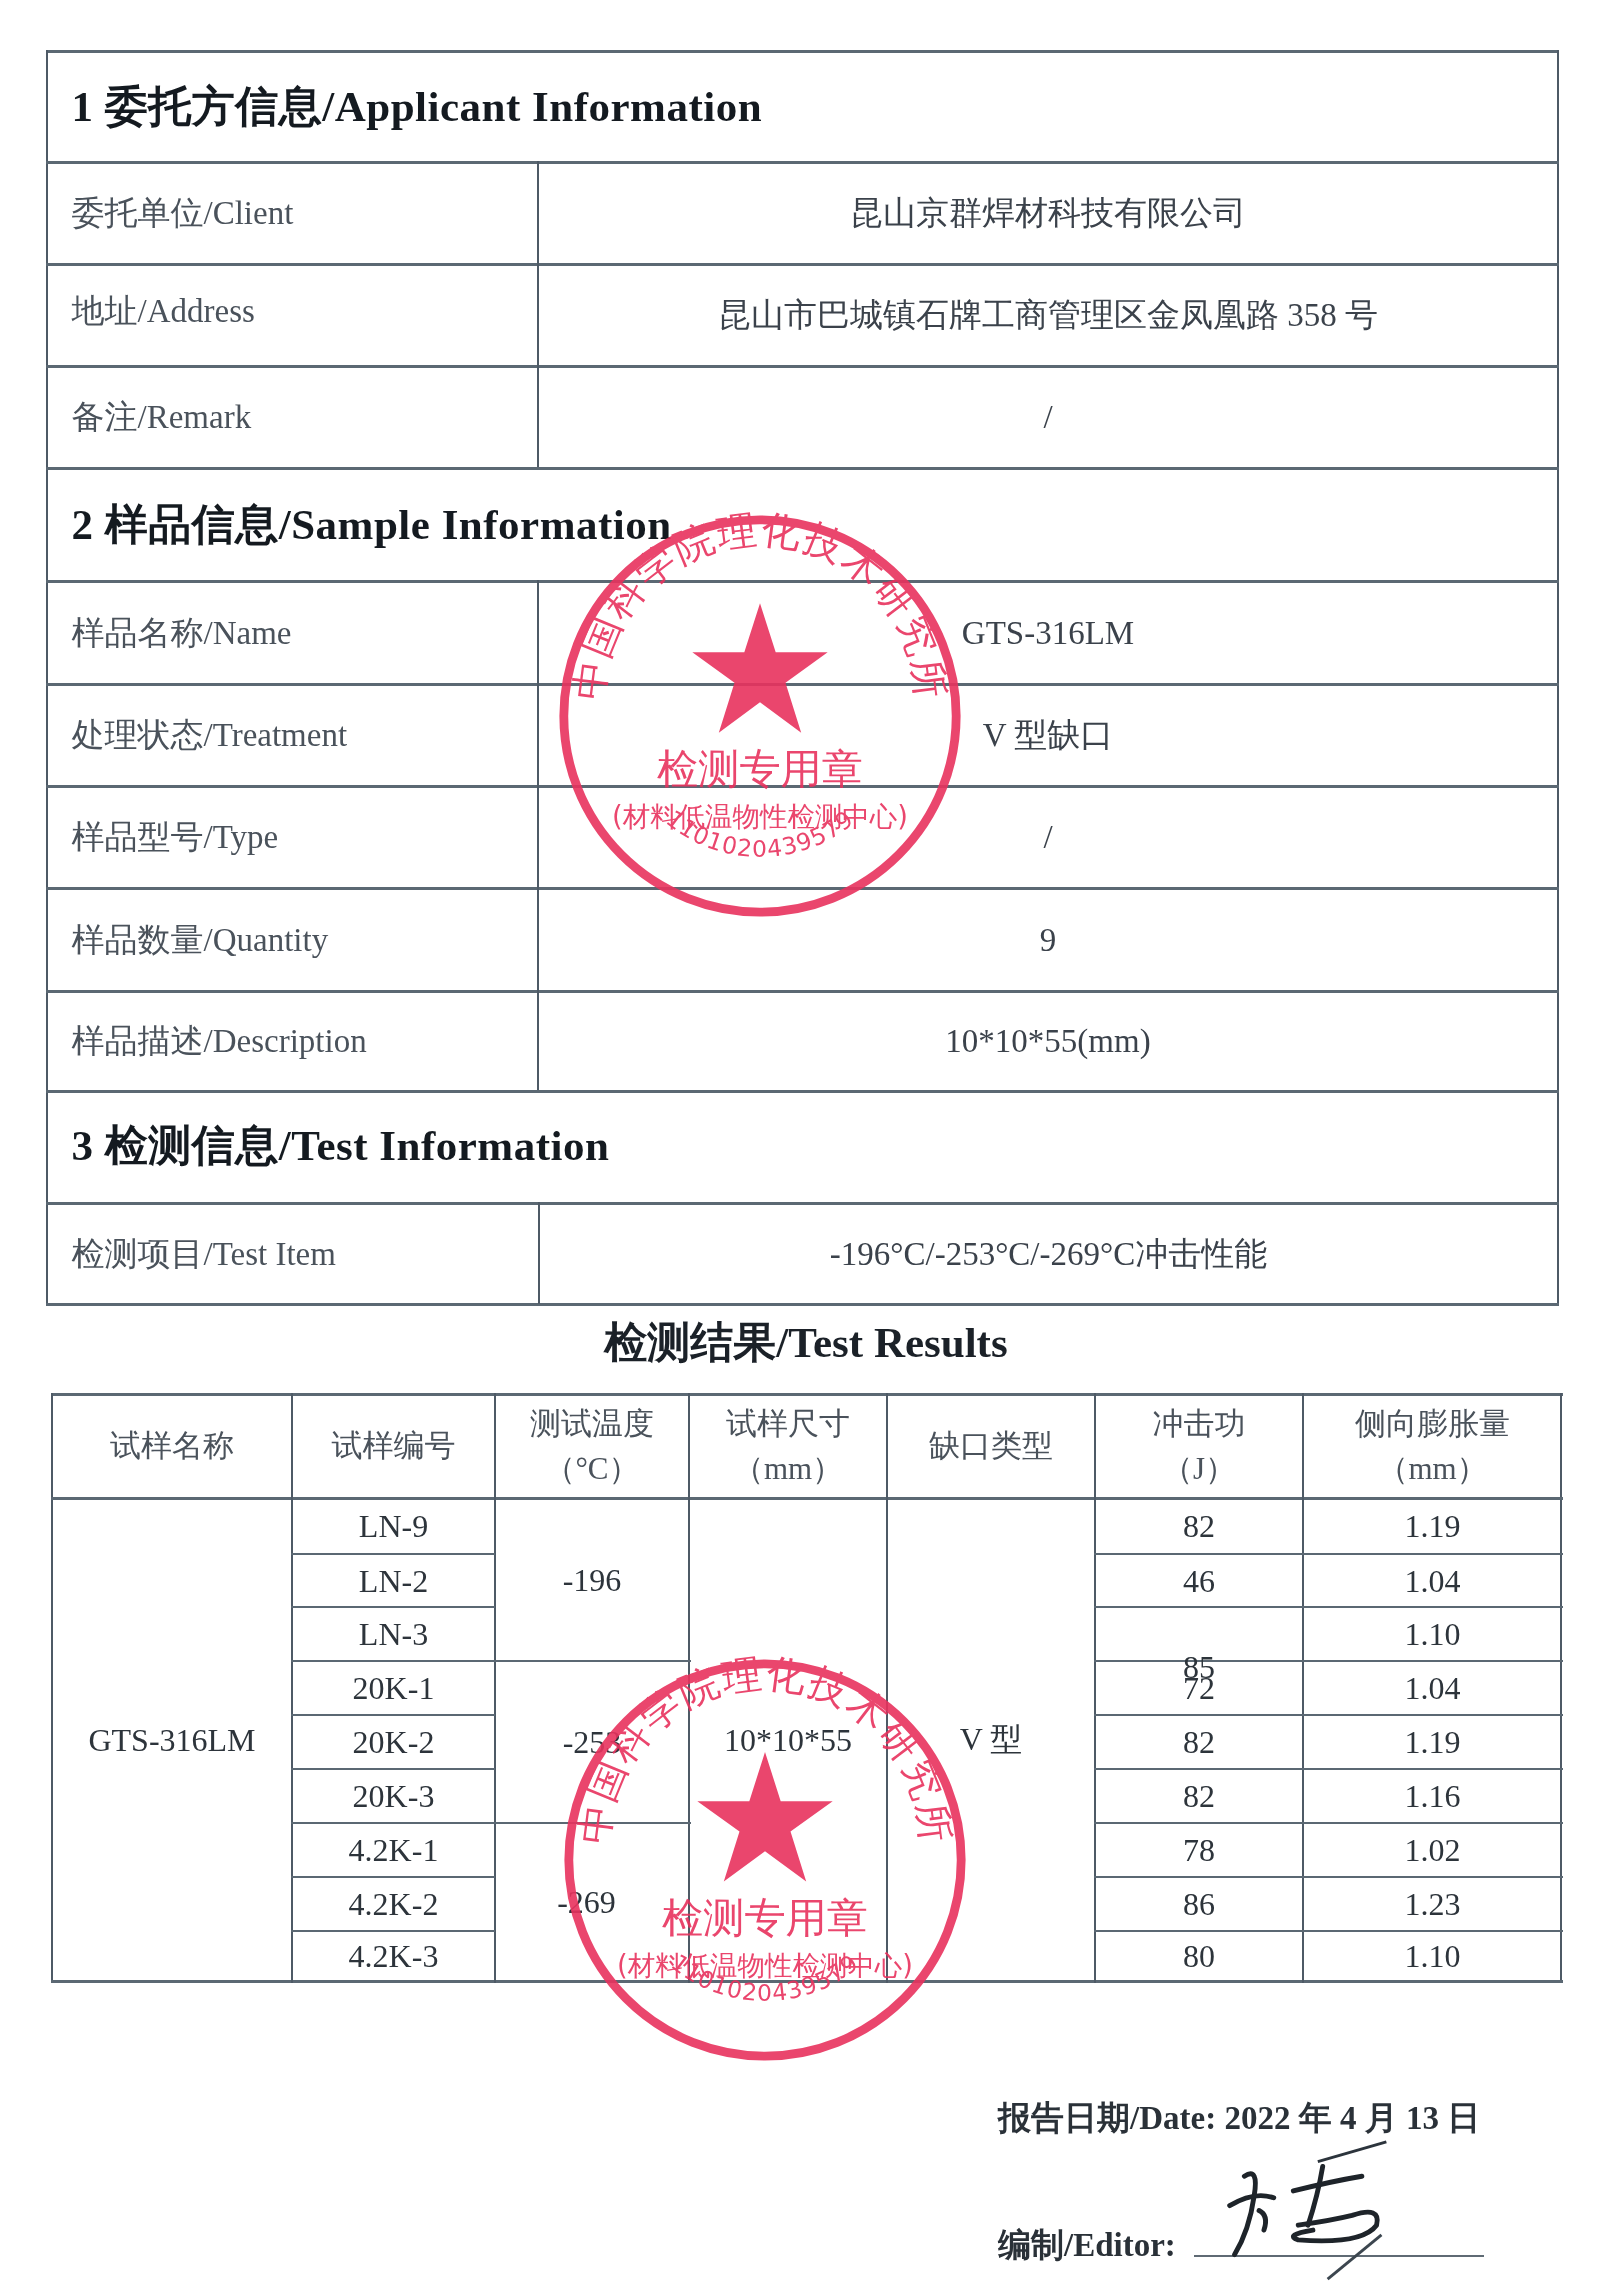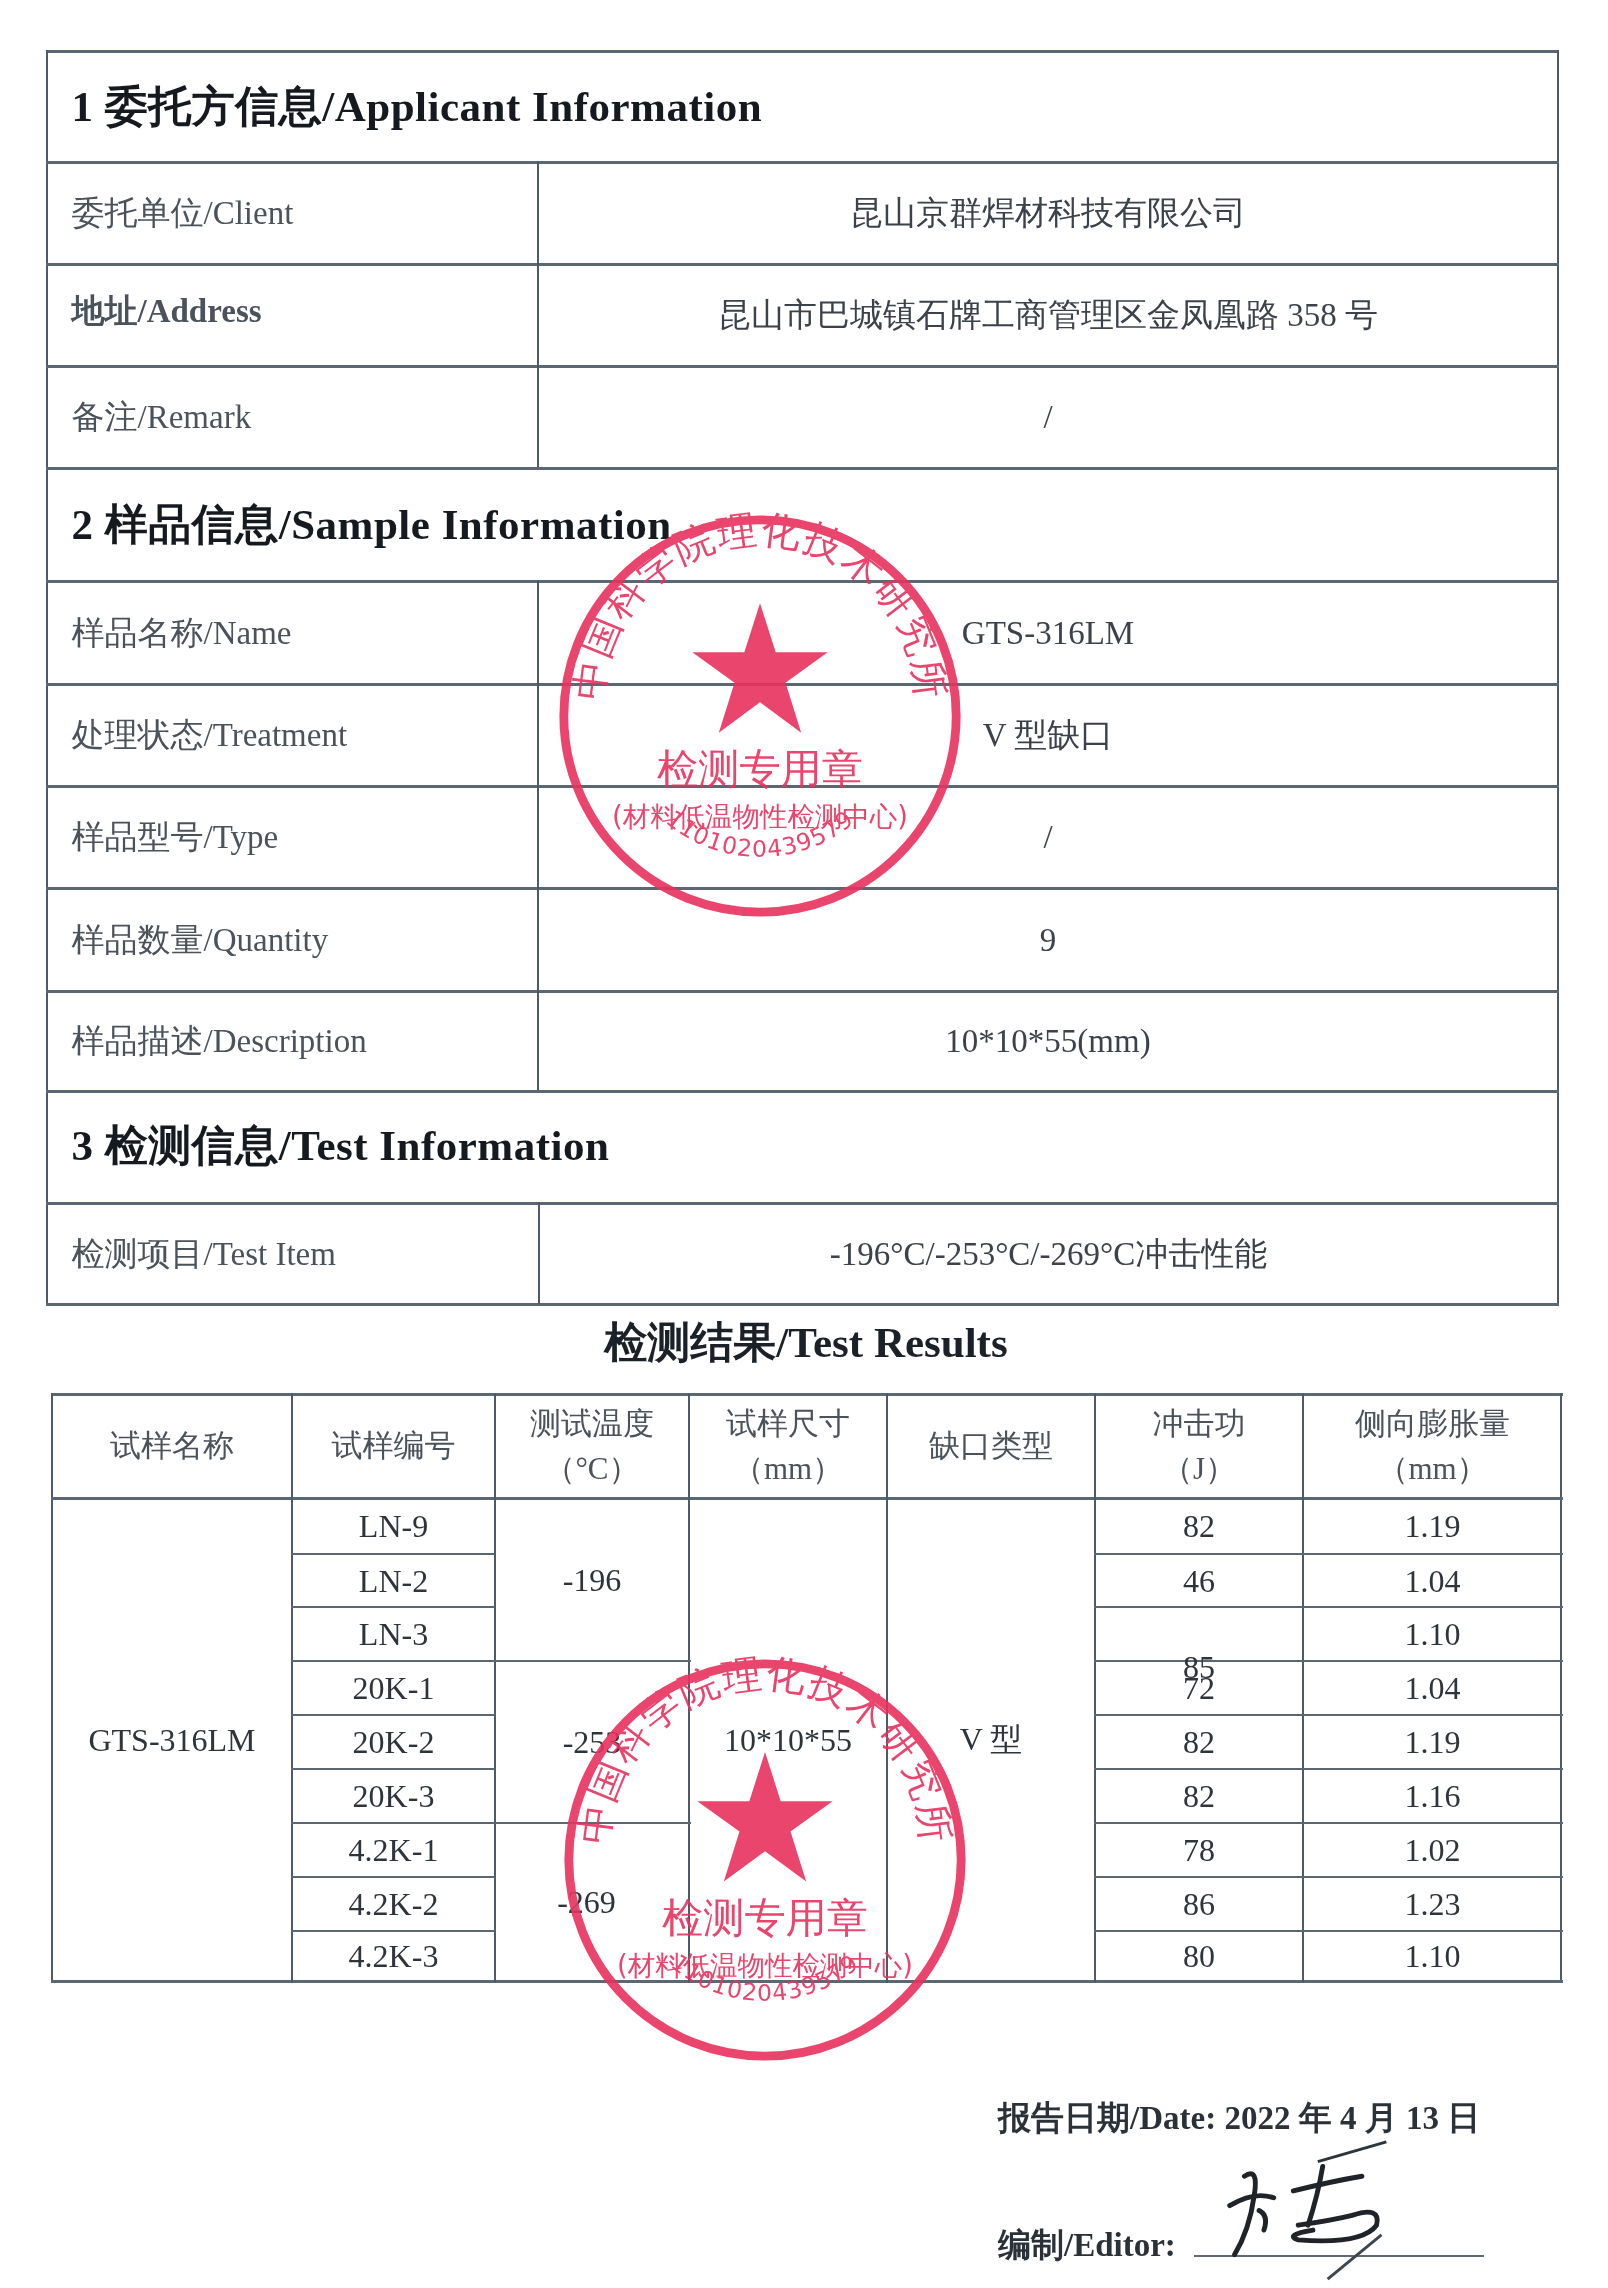--- a/index.html
+++ b/index.html
@@ -44,21 +44,21 @@
 
   <div class="vline" style="left:537px; top:161px; height:306px;"></div>
   <div class="vline" style="left:537px; top:580px; height:510px;"></div>
   <div class="vline" style="left:538px; top:1202px; height:102px;"></div>
 
   <div class="cell left section-title" style="left:48px; top:53px; width:1509px; height:108px;">1 委托方信息/Applicant Information</div>
 
   <div class="cell left label" style="left:48px; top:164px; width:489px; height:99px;">委托单位/Client</div>
   <div class="cell center value" style="left:539px; top:164px; width:1018px; height:99px;">昆山京群焊材科技有限公司</div>
 
-  <div class="cell left label" style="left:48px; top:266px; width:489px; height:90px;font-weight:bold;">地址/Address</div>
+  <div class="cell left label" style="left:48px; top:266px; width:489px; height:90px;">地址/Address</div>
   <div class="cell center value" style="left:539px; top:266px; width:1018px; height:99px;">昆山市巴城镇石牌工商管理区金凤凰路 358 号</div>
 
   <div class="cell left label" style="left:48px; top:368px; width:489px; height:99px;">备注/Remark</div>
   <div class="cell center value" style="left:539px; top:368px; width:1018px; height:99px;">/</div>
 
   <div class="cell left section-title" style="left:48px; top:469px; width:1509px; height:111px;">2 样品信息/Sample Information</div>
 
   <div class="cell left label" style="left:48px; top:583px; width:489px; height:100px;">样品名称/Name</div>
   <div class="cell center value" style="left:539px; top:583px; width:1018px; height:100px;">GTS-316LM</div>
 

